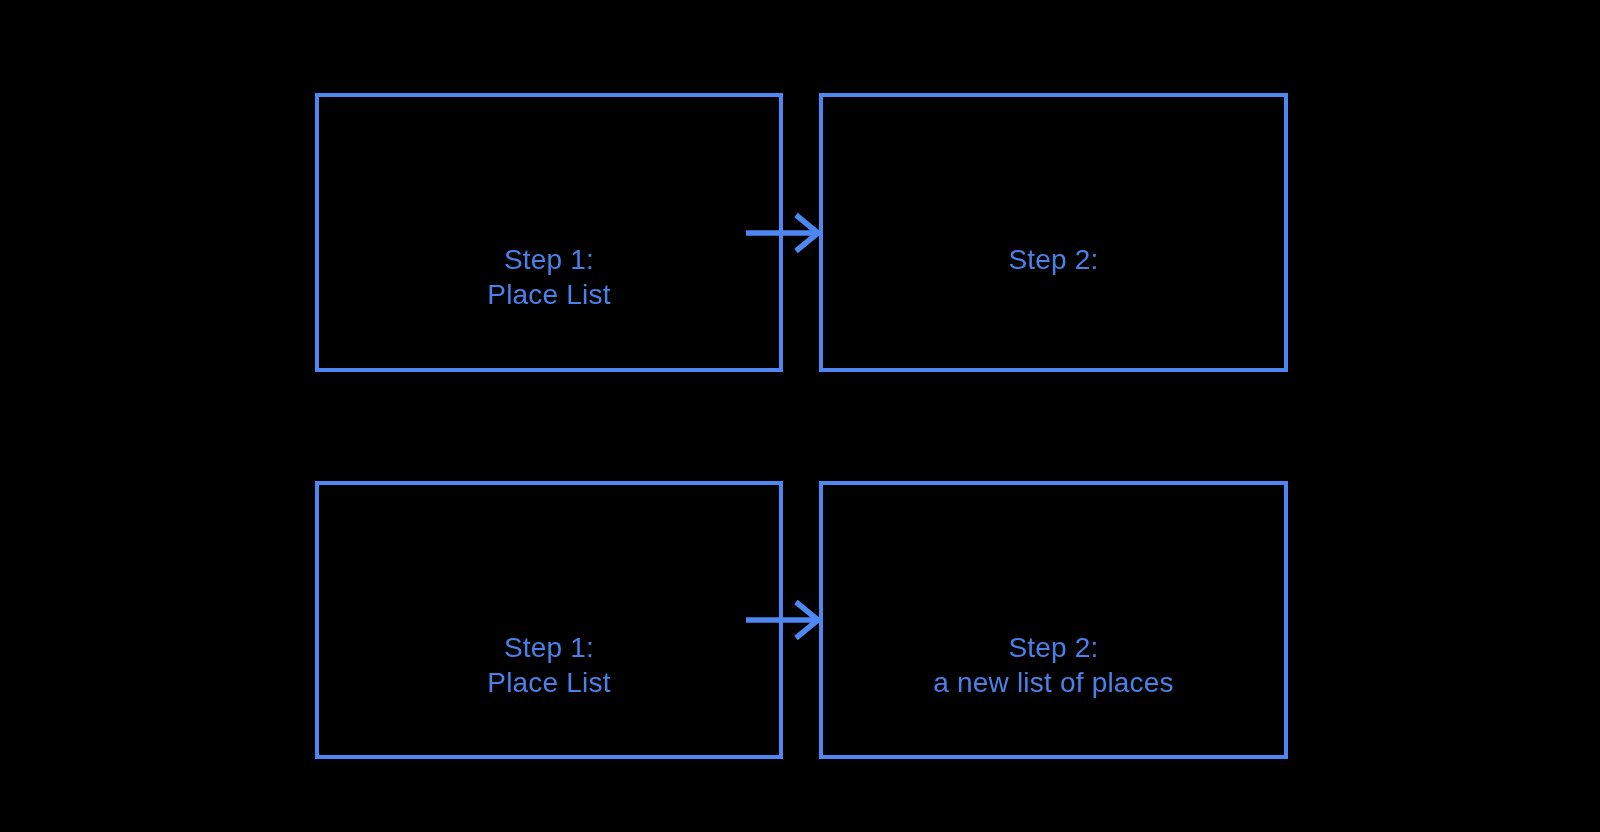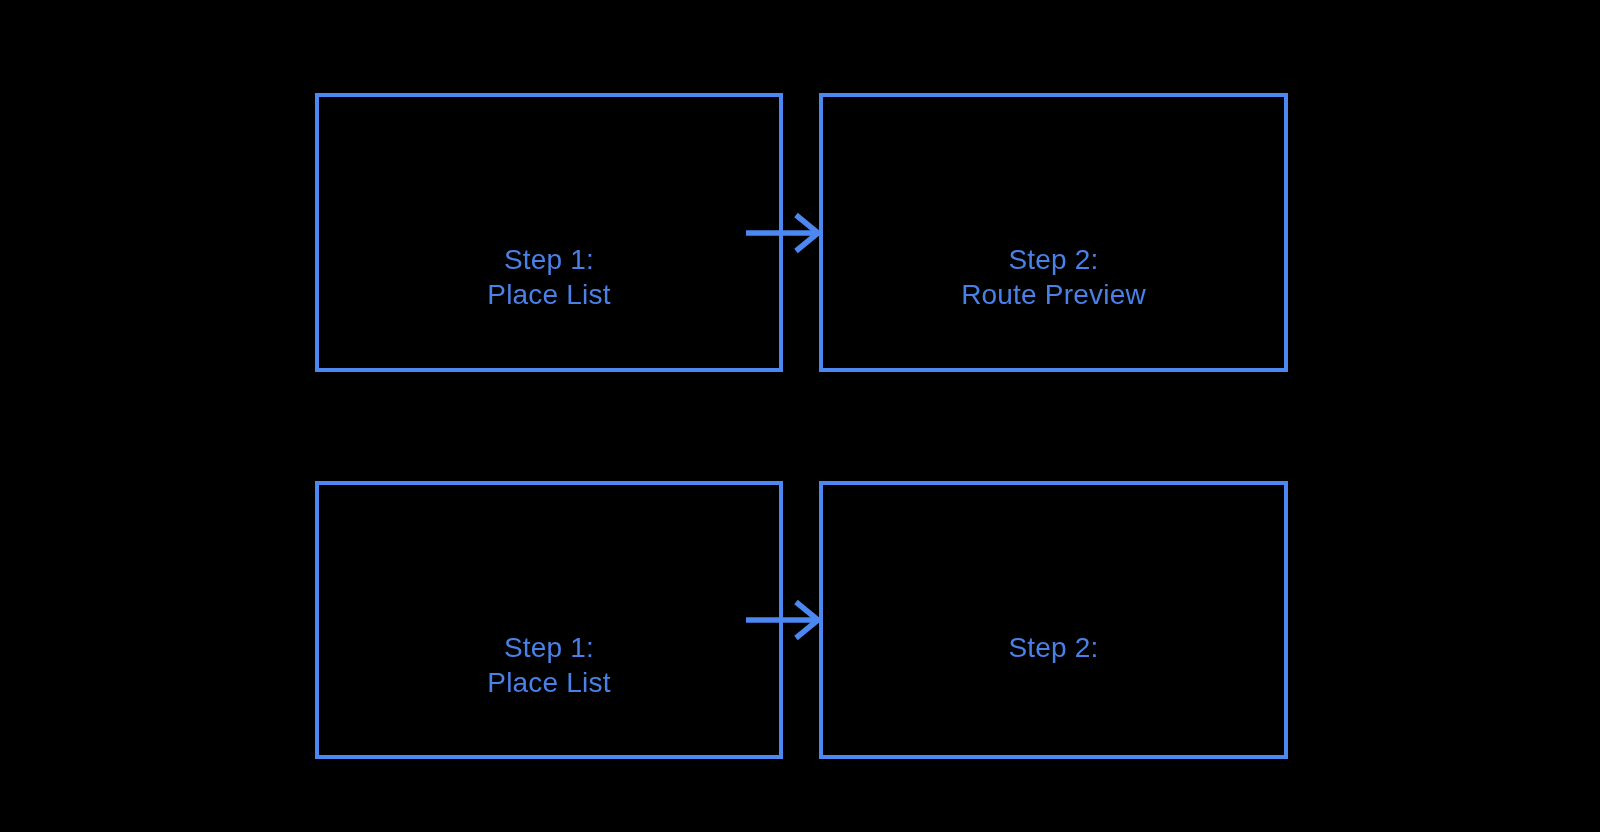--- a/index.html
+++ b/index.html
@@ -65,37 +65,37 @@
   </div>
 
   <svg class="arrow-svg arrow-f1" width="80" height="44" viewBox="0 0 80 44">
     <line x1="2" y1="22" x2="72" y2="22" stroke="currentColor" stroke-width="5.5"></line>
     <polyline points="52,4 74,22 52,40" fill="none" stroke="currentColor" stroke-width="5.5"></polyline>
   </svg>
 
   <div class="box box-f1-tgt">
     <div class="box-text">
       <div class="line">Step 2:</div>
-      <div class="line">Route Preview</div>
 
     </div>
   </div>
 
   <div class="box box-f2-src">
     <div class="box-text">
       <div class="line">Step 1:</div>
       <div class="line">Place List</div>
 
     </div>
   </div>
 
   <svg class="arrow-svg arrow-f2" width="80" height="44" viewBox="0 0 80 44">
     <line x1="2" y1="22" x2="72" y2="22" stroke="currentColor" stroke-width="5.5"></line>
     <polyline points="52,4 74,22 52,40" fill="none" stroke="currentColor" stroke-width="5.5"></polyline>
   </svg>
 
   <div class="box box-f2-tgt">
     <div class="box-text">
       <div class="line">Step 2:</div>
+      <div class="line">a new list of places</div>
     </div>
   </div>
 
 </div>
 
 </body></html>

